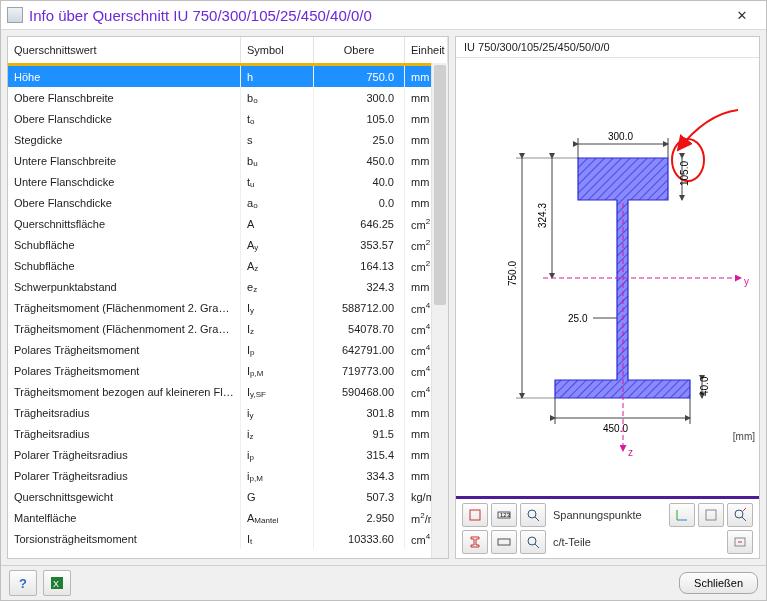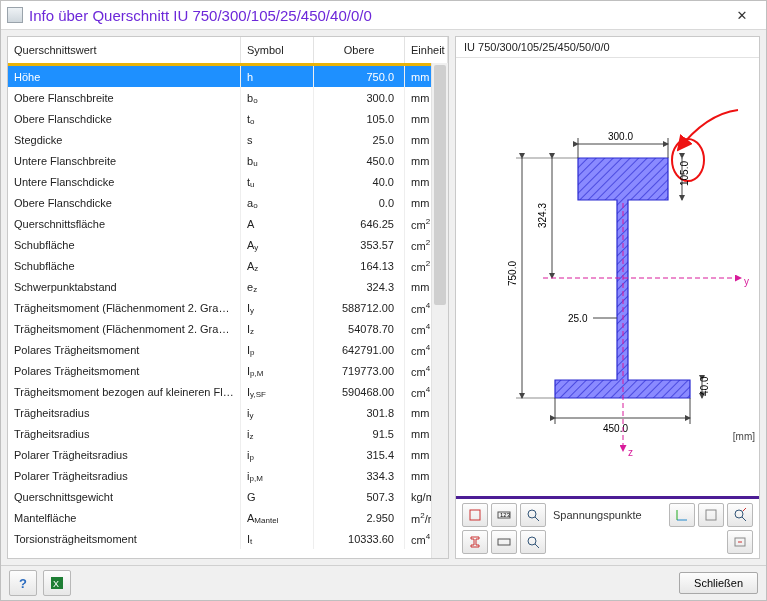--- a/index.html
+++ b/index.html
@@ -31,21 +31,21 @@
 .unitlbl{position:absolute;right:4px;bottom:54px;font-size:10px;color:#444}
 .toolbar{display:flex;gap:3px;padding:4px 6px;align-items:center;flex-wrap:wrap;border-top:3px solid #4c1d95}
 .tbrow{display:flex;gap:3px;align-items:center;width:100%}
 .tbtn{width:24px;height:22px;border:1px solid #b8b8b8;background:linear-gradient(#fdfdfd,#e7e7e7);border-radius:2px;cursor:pointer;display:flex;align-items:center;justify-content:center}
 .tbtn svg{width:14px;height:14px}
 .tlabel{font-size:11px;color:#333;margin-left:4px;flex:1}
 .tright{margin-left:auto;display:flex;gap:3px}
 .footer{height:34px;display:flex;align-items:center;padding:0 8px;gap:6px;border-top:1px solid #d0d0d0;background:#f0f0f0}
 .footer .fbtn{width:26px;height:24px;border:1px solid #b8b8b8;background:linear-gradient(#fdfdfd,#e7e7e7);border-radius:2px;cursor:pointer;display:flex;align-items:center;justify-content:center}
 .footer .spacer{flex:1}
-.footer .closebtn{padding:4px 14px;border:1px solid #a8a8a8;background:linear-gradient(#fdfdfd,#e7e7e7);border-radius:2px;cursor:pointer;font-size:11px}
+.footer .closebtn{padding:4px 14px;border:1px solid #a8a8a8;background:linear-gradient(#fdfdfd,#e7e7e7);border-radius:8px;cursor:pointer;font-size:11px}
 .arrow{position:absolute;z-index:5}
 </style>
 </head>
 <body>
 
 <div class="window">
   <div class="titlebar">
     <div class="ticon"></div>
     <div class="title">Info über Querschnitt IU 750/300/105/25/450/40/0/0</div>
     <div class="close">✕</div>
@@ -324,20 +324,21 @@
               <svg viewBox="0 0 14 14">
                 <rect x="1" y="4" width="12" height="6" fill="none" stroke="#555"></rect>
               </svg>
             </div>
           <div class="tbtn">
               <svg viewBox="0 0 14 14">
                 <circle cx="6" cy="6" r="4" fill="none" stroke="#357"></circle>
                 <line x1="9" y1="9" x2="13" y2="13" stroke="#357"></line>
               </svg>
             </div>
+          <span class="tlabel">c/t-Teile</span>
           <div class="tright">
             <div class="tbtn">
                 <svg viewBox="0 0 14 14">
                   <rect x="2" y="3" width="10" height="8" fill="none" stroke="#888"></rect>
                   <path d="M5 7h4" stroke="#c33"></path>
                 </svg>
               </div>
           </div>
         </div>
       </div>

